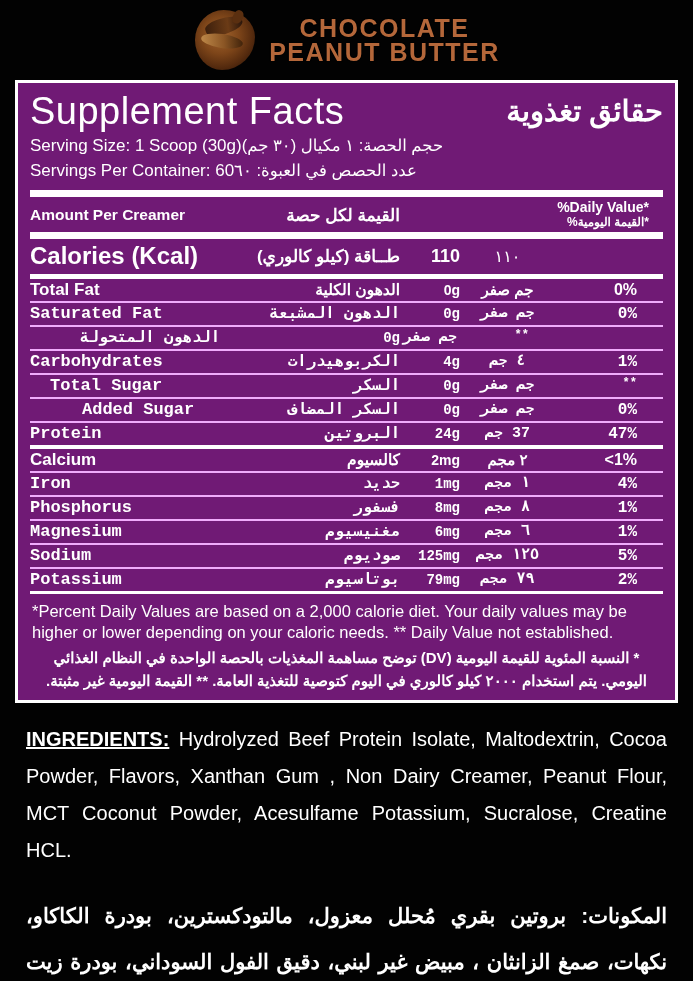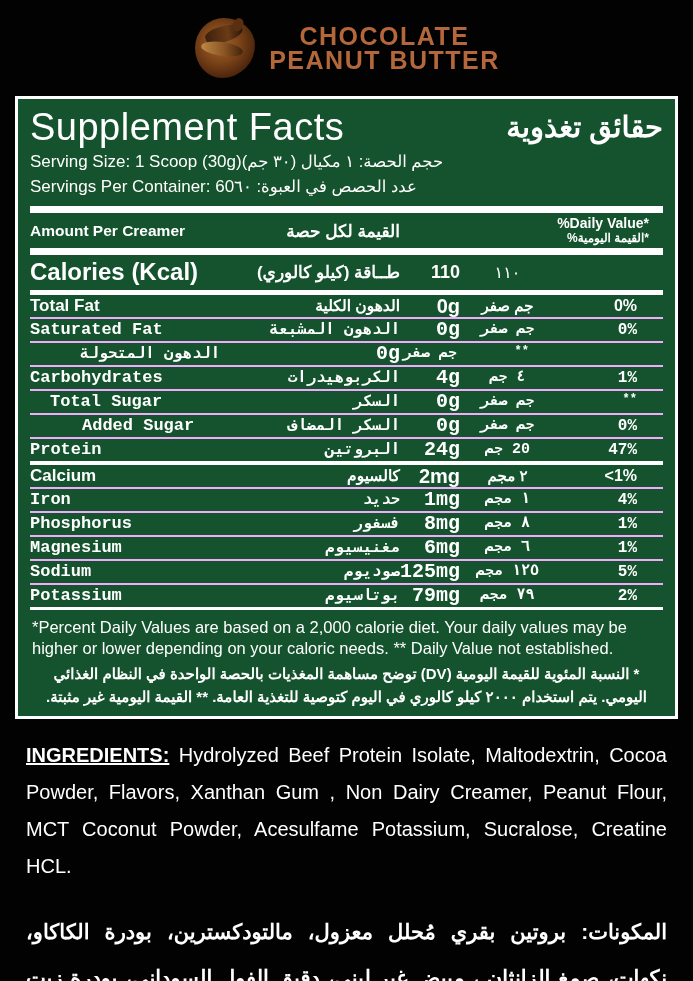--- a/index.html
+++ b/index.html
@@ -2,21 +2,21 @@
 <html><head>
 <meta charset="utf-8">
 <style>
   html,body { margin:0; padding:0; background:#000; }
   .page {
     position:relative; width:693px; height:981px; background:#020202;
     font-family:"Liberation Sans", sans-serif; color:#fff; overflow:hidden;
   }
 
   
-  .brand { height:96px; display:flex; align-items:center; justify-content:center; gap:12px; }
+  .brand { height:80px; display:flex; align-items:center; justify-content:center; gap:12px; }
   .splash { position:relative; width:64px; height:64px; flex:0 0 auto; }
   .splash .blob {
     position:absolute; inset:2px; border-radius:48% 52% 55% 45%/50% 45% 55% 50%;
     background:radial-gradient(circle at 42% 42%, #a4652e 0%, #7d4519 38%, #542a0e 66%, #2e1607 88%);
   }
   .splash .chunk1 {
     position:absolute; left:12px; top:10px; width:38px; height:16px; border-radius:40% 60% 50% 50%;
     background:linear-gradient(100deg,#3a1e0c,#6b3b16 60%,#24120a); transform:rotate(-18deg);
   }
   .splash .chunk2 {
@@ -27,21 +27,21 @@
     position:absolute; left:40px; top:2px; width:10px; height:14px; border-radius:50% 50% 60% 40%;
     background:#5a2f10; transform:rotate(24deg);
   }
   .flavor { text-align:center; font-weight:bold; letter-spacing:1.5px;
     font-size:25px; line-height:24px; color:#b4673a;
     text-shadow:0 0 1px rgba(0,0,0,.6);
   }
 
   
   .facts {
-    margin:0 15px; background:#14532d; border:3px solid #fff; padding:6px 12px 8px;
+    margin:0 15px; background:#701a75; border:3px solid #fff; padding:6px 12px 8px;
     box-sizing:border-box; width:663px;
   }
   .facts-head { display:flex; justify-content:space-between; align-items:flex-start; }
   .title-en { margin:0; font-size:38px; line-height:44px; font-weight:normal; letter-spacing:0.5px; }
   .title-ar { margin:2px 0 0; font-size:29px; line-height:40px; font-weight:bold; }
 
   .serving { display:flex; justify-content:flex-start; font-weight:normal; font-size:17px; line-height:25px; }
   .serving .ar { font-size:16.5px; }
 
   .bar { background:#fff; }
@@ -63,21 +63,21 @@
   .cal-val { font-weight:bold; font-size:18px; text-align:right; }
   .cal-var { font-weight:normal; font-size:16px; text-align:center; }
 
   .nrow { display:grid; grid-template-columns:190px 180px 60px 95px 1fr; align-items:center;
           padding:1px 0; line-height:20px; }
   .nrow.bt { border-top:2px solid #f0abfc;font-family:Liberation Mono, monospace; }
   .c-name { font-weight:bold; font-size:17px; }
   .c-name.ind1 { padding-left:20px; }
   .c-name.ind2 { padding-left:52px; }
   .c-ar { font-weight:bold; font-size:15.5px; text-align:right; }
-  .c-val { font-weight:bold; font-size:20px; text-align:right; }
+  .c-val { font-weight:bold; font-size:14px; text-align:right; }
   .c-var { font-weight:bold; font-size:15px; text-align:center; }
   .c-dv { font-weight:bold; font-size:16px; text-align:right; padding-right:26px; }
   .c-dv.sup { font-size:12px; align-self:start; line-height:14px; }
 
   .foot-en { margin:7px 2px 3px; font-size:16.5px; line-height:21px; }
   .foot-ar { margin:2px 0 0; font-weight:bold; font-size:15px; line-height:23px; text-align:center; }
 
   
   .ing-en { margin:18px 26px 0; font-size:20px; line-height:37px; text-align:justify; }
   .ing-label { font-weight:bold; text-decoration:underline; }
@@ -179,21 +179,21 @@
     <span class="c-name ind2">Added Sugar</span>
     <span class="c-ar" dir="rtl">السكر المضاف</span>
     <span class="c-val">0g</span>
     <span class="c-var" dir="rtl">جم صفر</span>
     <span class="c-dv">0%</span>
   </div>
         <div class="nrow bt">
     <span class="c-name">Protein</span>
     <span class="c-ar" dir="rtl">البروتين</span>
     <span class="c-val">24g</span>
-    <span class="c-var" dir="rtl">20 جم</span>
+    <span class="c-var" dir="rtl">37 جم</span>
     <span class="c-dv">47%</span>
   </div>
         <div class="bar bar-xs"></div>
         <div class="nrow">
     <span class="c-name">Calcium</span>
     <span class="c-ar" dir="rtl">كالسيوم</span>
     <span class="c-val">2mg</span>
     <span class="c-var" dir="rtl">٢ مجم</span>
     <span class="c-dv">&lt;1%</span>
   </div>

